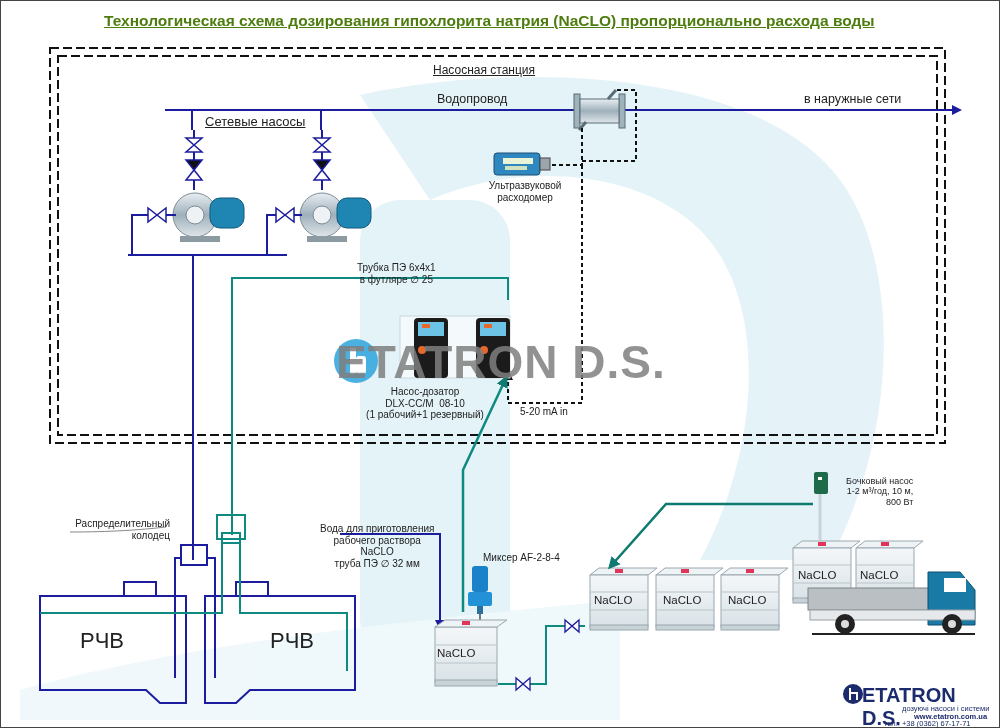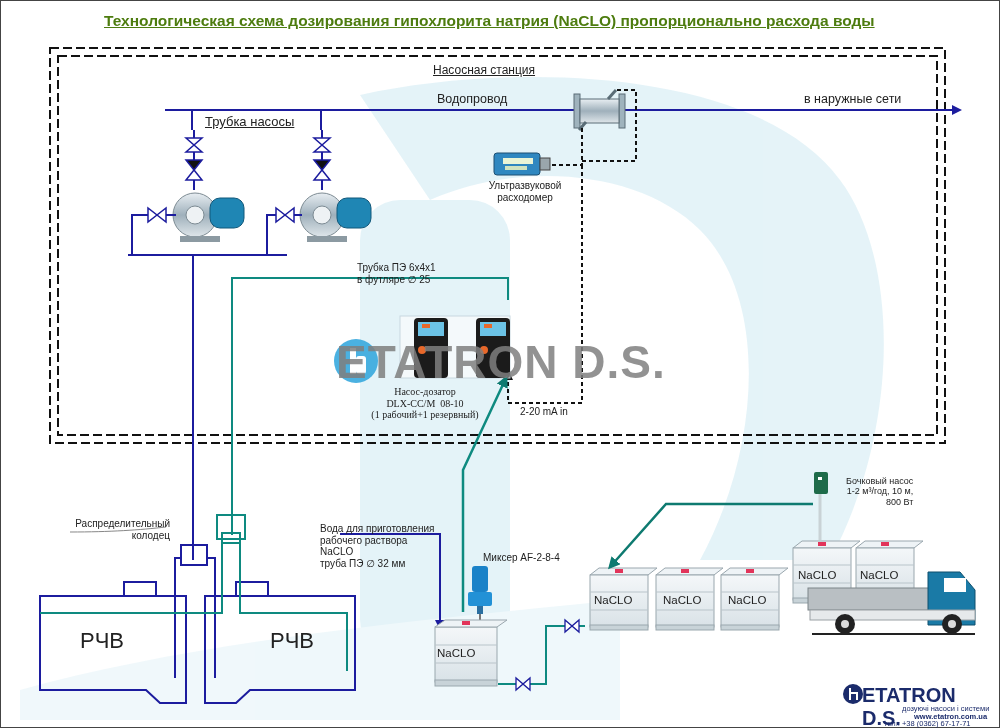--- a/index.html
+++ b/index.html
@@ -3,21 +3,21 @@
 <meta charset="utf-8">
 <style>
   html,body{margin:0;padding:0;background:#fff;}
   body{width:1000px;height:728px;position:relative;overflow:hidden;font-family:"Liberation Sans",sans-serif;}
   .frame{position:absolute;left:0;top:0;width:998px;height:726px;border:1px solid #444;}
   #diagram{position:absolute;left:0;top:0;}
   .lbl{position:absolute;font-family:"Liberation Sans",sans-serif;color:#222;white-space:pre;line-height:1.15;}
   .title{left:104px;top:12px;font-size:15.5px;font-weight:bold;text-decoration:underline;color:#4d7c0f;}
   .section{font-size:12px;text-decoration:underline;}
   .s12{font-size:12.5px;}
-  .s10{font-size:10px;}
+  .s10{font-size:10px;text-align:center;}
   .s9{font-size:9px;}
   .rchv{font-size:22px;color:#222;}
   .center{text-align:center;}
   .right{text-align:right;}
   .tank-lbl{font-size:11.5px;color:#222;}
   .wm{position:absolute;left:336px;top:335px;font-size:46px;font-weight:bold;color:#7f7f7f;opacity:.85;letter-spacing:1px;}
   .logo-text{position:absolute;left:862px;top:684px;font-size:20px;font-weight:bold;color:#1b2b6b;}
   .logo-sub{position:absolute;font-size:7.5px;color:#1b2b6b;}
 </style>
 </head>
@@ -249,29 +249,29 @@
   <g>
     <circle cx="853" cy="694" r="10" fill="#1b2b6b"></circle>
     <path d="M850 688 L850 700 M850 693 L857 693 L857 700" stroke="#fff" stroke-width="2" fill="none"></path>
   </g>
 </svg>
 
 <div class="lbl title">Технологическая схема дозирования гипохлорита натрия (NaCLO) пропорционально расхода воды</div>
 <div class="lbl section" style="left:433px;top:64px;">Насосная станция</div>
 <div class="lbl s12" style="left:437px;top:92px;">Водопровод</div>
 <div class="lbl s12" style="left:804px;top:92px;">в наружные сети</div>
-<div class="lbl s12" style="left:205px;top:115px;text-decoration:underline;font-size:13px;">Трубка насосы</div>
+<div class="lbl s12" style="left:205px;top:115px;text-decoration:underline;font-size:13px;">Сетевые насосы</div>
 <div class="lbl s10 center" style="left:480px;top:180px;width:90px;">Ультразвуковой
 расходомер</div>
 <div class="lbl s10" style="left:357px;top:262px;">Трубка ПЭ 6x4x1
 в футляре ∅ 25</div>
-<div class="lbl s10 center" style="left:355px;top:386px;width:140px;font-family:Liberation Serif, serif;">Насос-дозатор
+<div class="lbl s10 center" style="left:355px;top:386px;width:140px;">Насос-дозатор
 DLX-CC/M  08-10
 (1 рабочий+1 резервный)</div>
-<div class="lbl s10" style="left:520px;top:406px;">2-20 mA in</div>
+<div class="lbl s10" style="left:520px;top:406px;">5-20 mA in</div>
 
 <div class="wm">ETATRON D.S.</div>
 
 <div class="lbl s10 right" style="left:40px;top:518px;width:130px;">Распределительный
 колодец</div>
 <div class="lbl rchv" style="left:80px;top:628px;">РЧВ</div>
 <div class="lbl rchv" style="left:270px;top:628px;">РЧВ</div>
 
 <div class="lbl s10" style="left:320px;top:523px;">Вода для приготовления
 рабочего раствора

